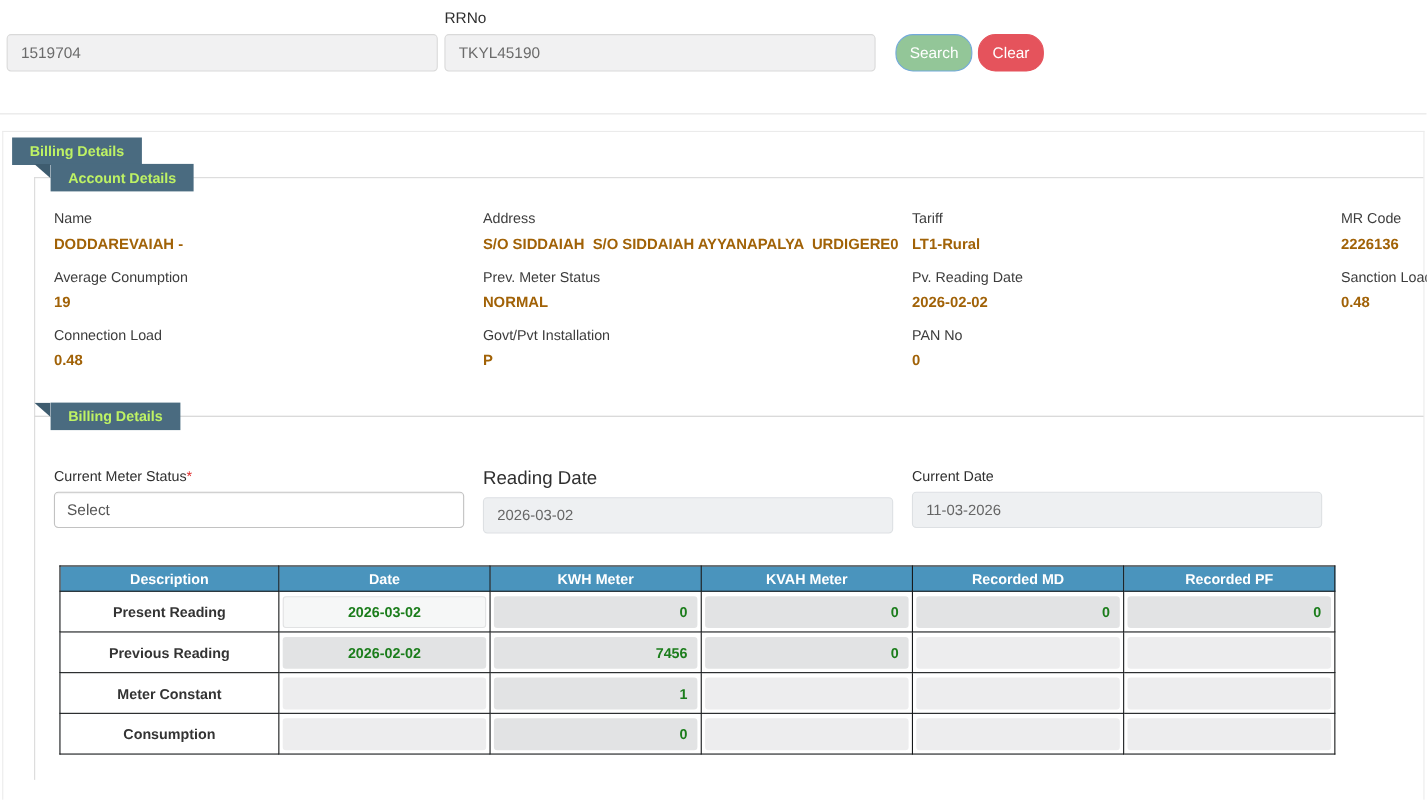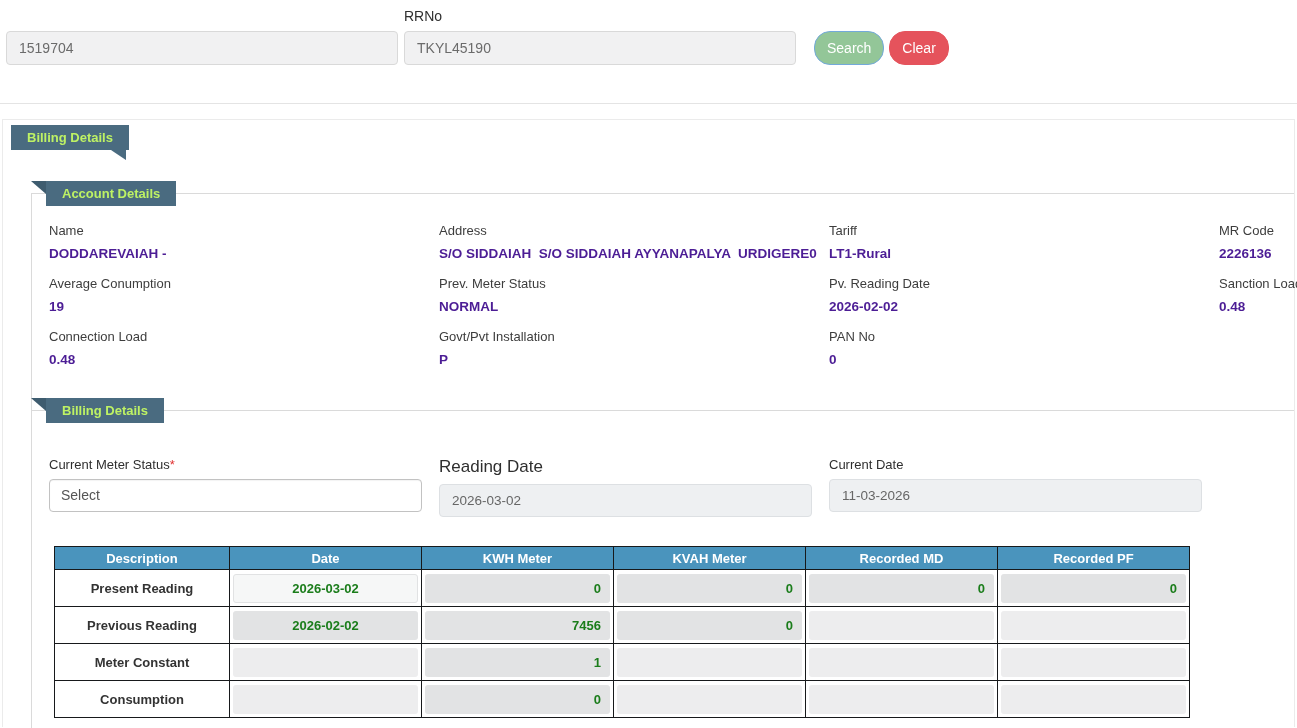--- a/index.html
+++ b/index.html
@@ -30,27 +30,27 @@
     white-space:nowrap; }
   .ribbon-main { margin-left:8px; }
   .ribbon-main .tail { position:absolute; right:3px; top:100%; width:15px; height:10px;
     background:var(--ribbon); clip-path:polygon(0 0,100% 0,100% 100%); }
   .ribbon-sub { position:absolute; top:-13px; left:14px; }
   .ribbon-sub .fold { position:absolute; right:100%; top:0; width:15px; height:13px;
     background:var(--ribbon-fold); clip-path:polygon(0 0,100% 0,100% 100%); }
 
   
   .panel { position:relative; margin-left:28px; border:1px solid #dadada; border-right:none; }
-  .account-panel { margin-top:43px; padding:29px 0 28px 17px; }
+  .account-panel { margin-top:11px; padding:29px 0 28px 17px; }
   .billing-panel { margin-top:-1px; border-bottom:none; padding:46px 0 23px 17px; }
 
   .acct-grid { display:grid; grid-template-columns:390px 390px 390px minmax(0,1fr); }
   .fld { margin-bottom:15px; }
   .fld .lbl { font-size:13px; color:#3d3d3d; margin-bottom:8px; white-space:nowrap; }
-  .fld .val { font-size:13.5px; font-weight:bold; color:#4c1d95; white-space:pre; }
+  .fld .val { font-size:13.5px; font-weight:bold; color:#a16207; white-space:pre; }
 
   
   .bform { display:flex; }
   .bfld { width:373px; margin-right:17px; }
   .req { color:var(--required); }
   .select-box { margin-top:7px; height:33px; line-height:31px; background:#fff;
     border:1px solid #c2c2c2; border-radius:4px; padding-left:11px; color:#555;
     font-size:14px; box-shadow:inset 0 1px 1px rgba(0,0,0,0.05); cursor:pointer; }
   .dinput { margin-top:7px; width:100%; height:33px; background:#eef0f2;
     border:1px solid #dde0e3; border-radius:4px; padding:0 12px; font-size:13.5px;
@@ -167,21 +167,21 @@
       </div>
       <div class="bfld">
         <label class="flabel" style="font-size:13px;margin-bottom:0;">Current Date</label>
         <input class="dinput" type="text" disabled="" value="11-03-2026" style="">
       </div>
     </div>
 
     <table class="meter-table">
       <thead>
         <tr>
-          <th style="width:175px">Description</th>
+          <th style="width:199px">Description</th>
           <th style="width:192px">Date</th>
           <th style="width:192px">KWH Meter</th>
           <th style="width:192px">KVAH Meter</th>
           <th style="width:192px">Recorded MD</th>
           <th style="width:192px">Recorded PF</th>
         </tr>
       </thead>
       <tbody>
         <tr>
           <td class="desc">Present Reading</td>

